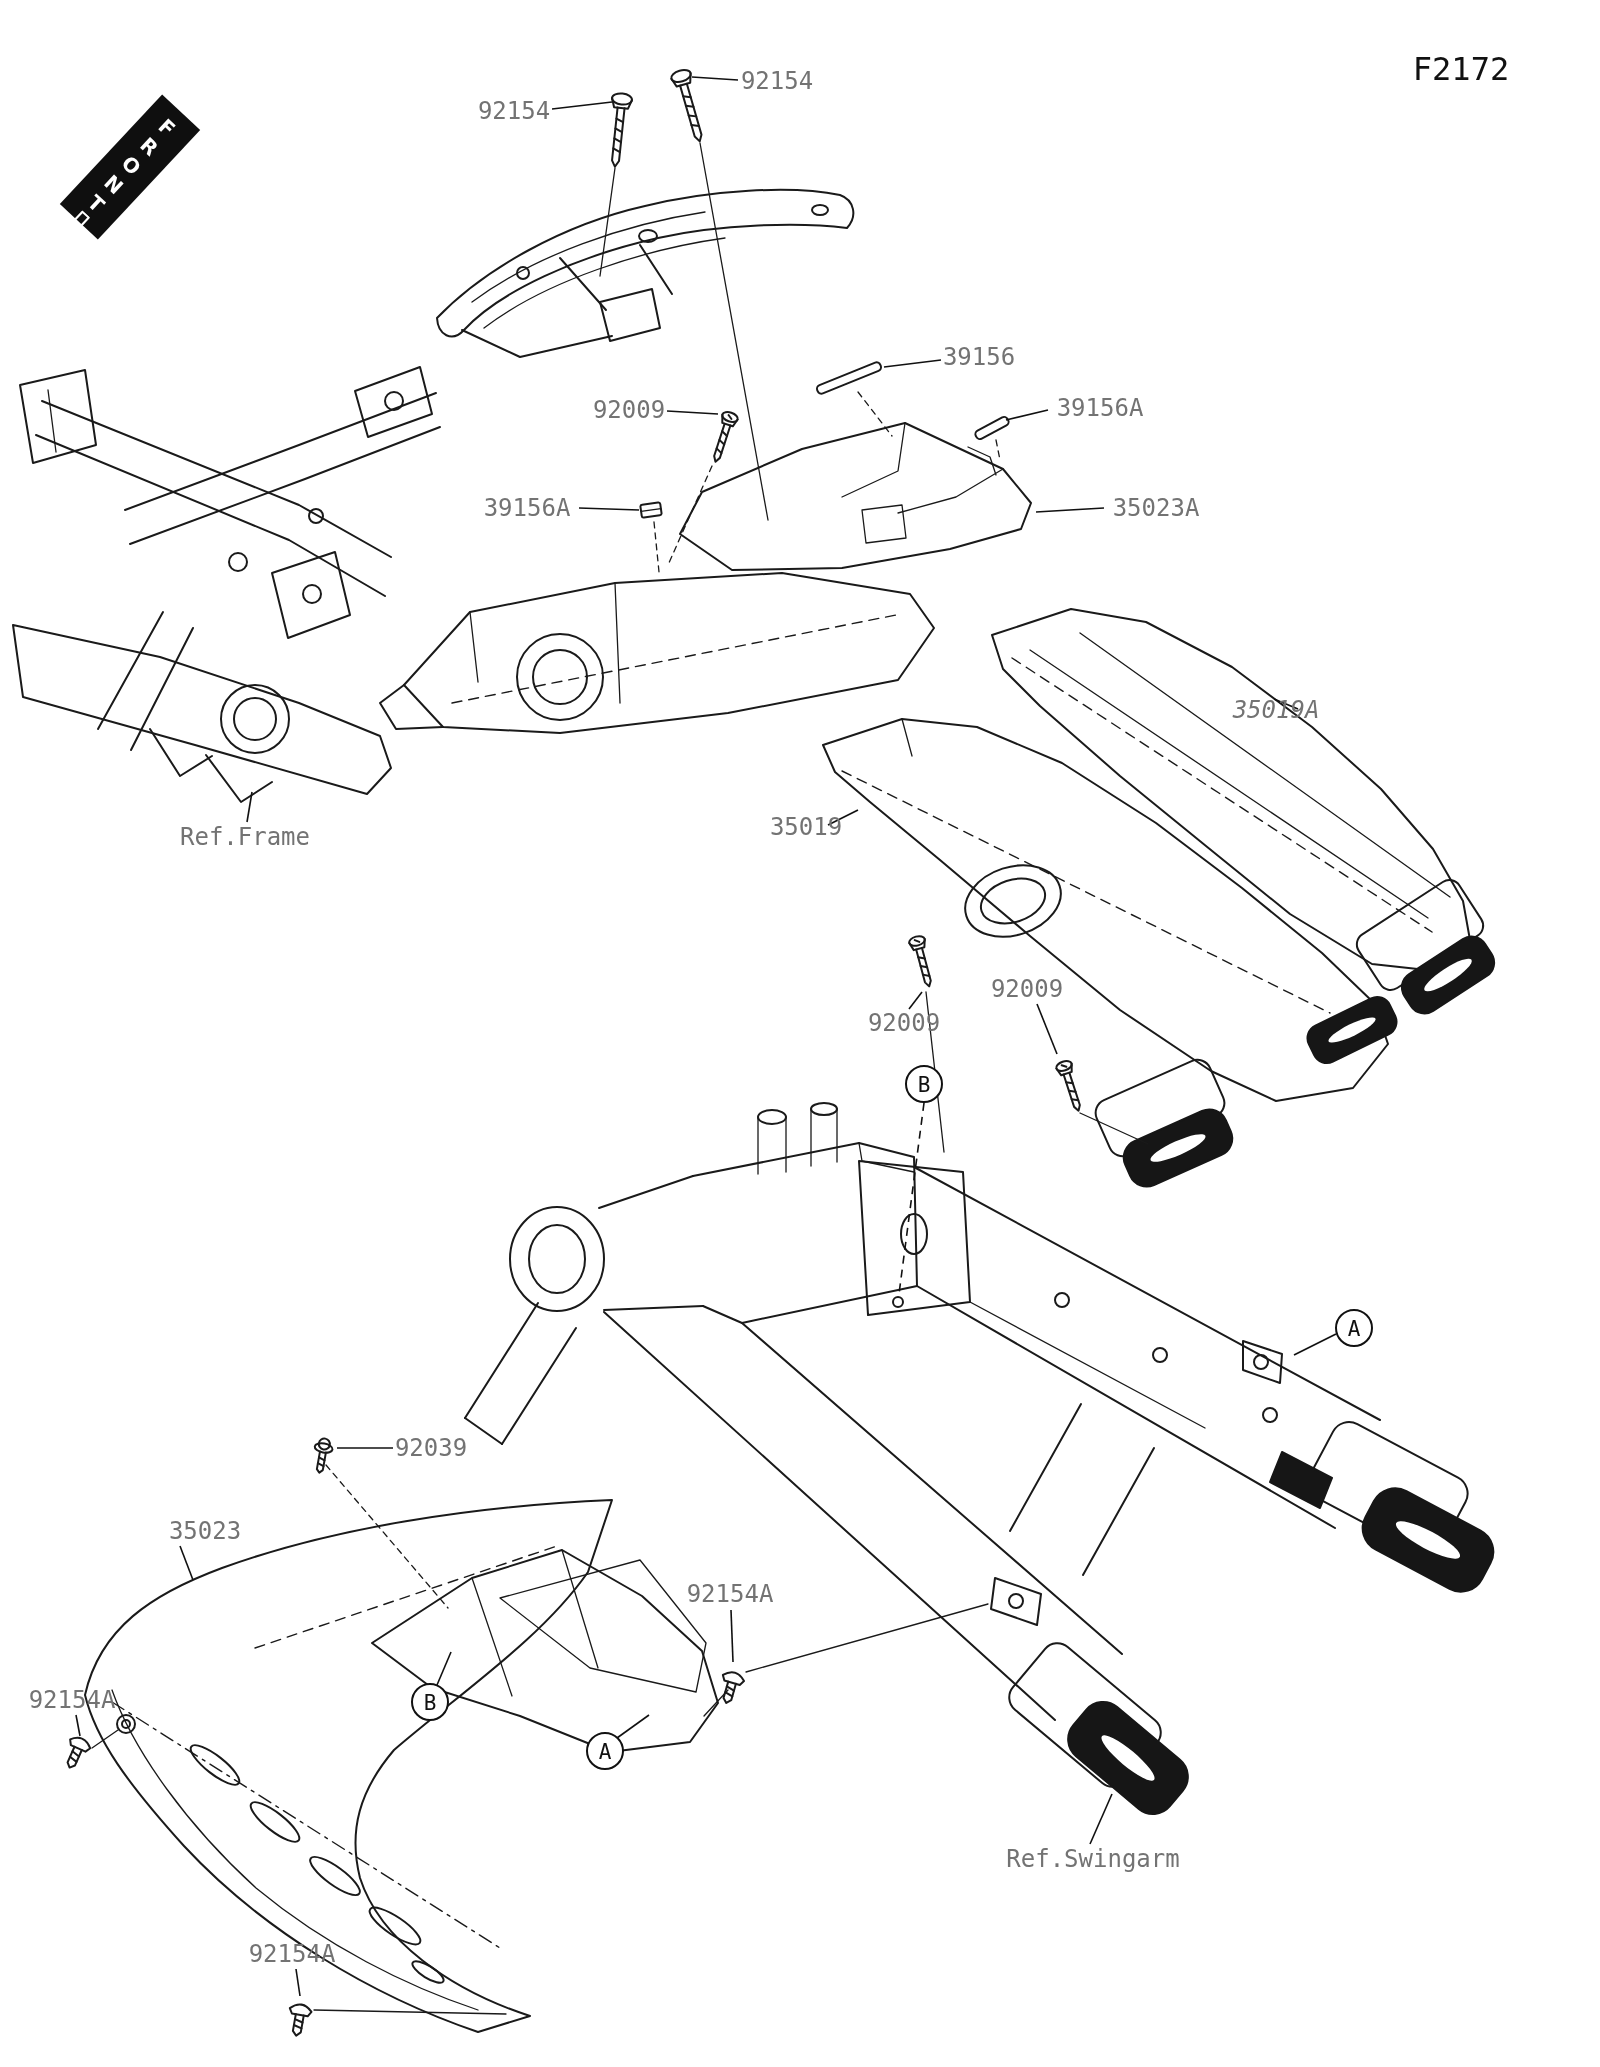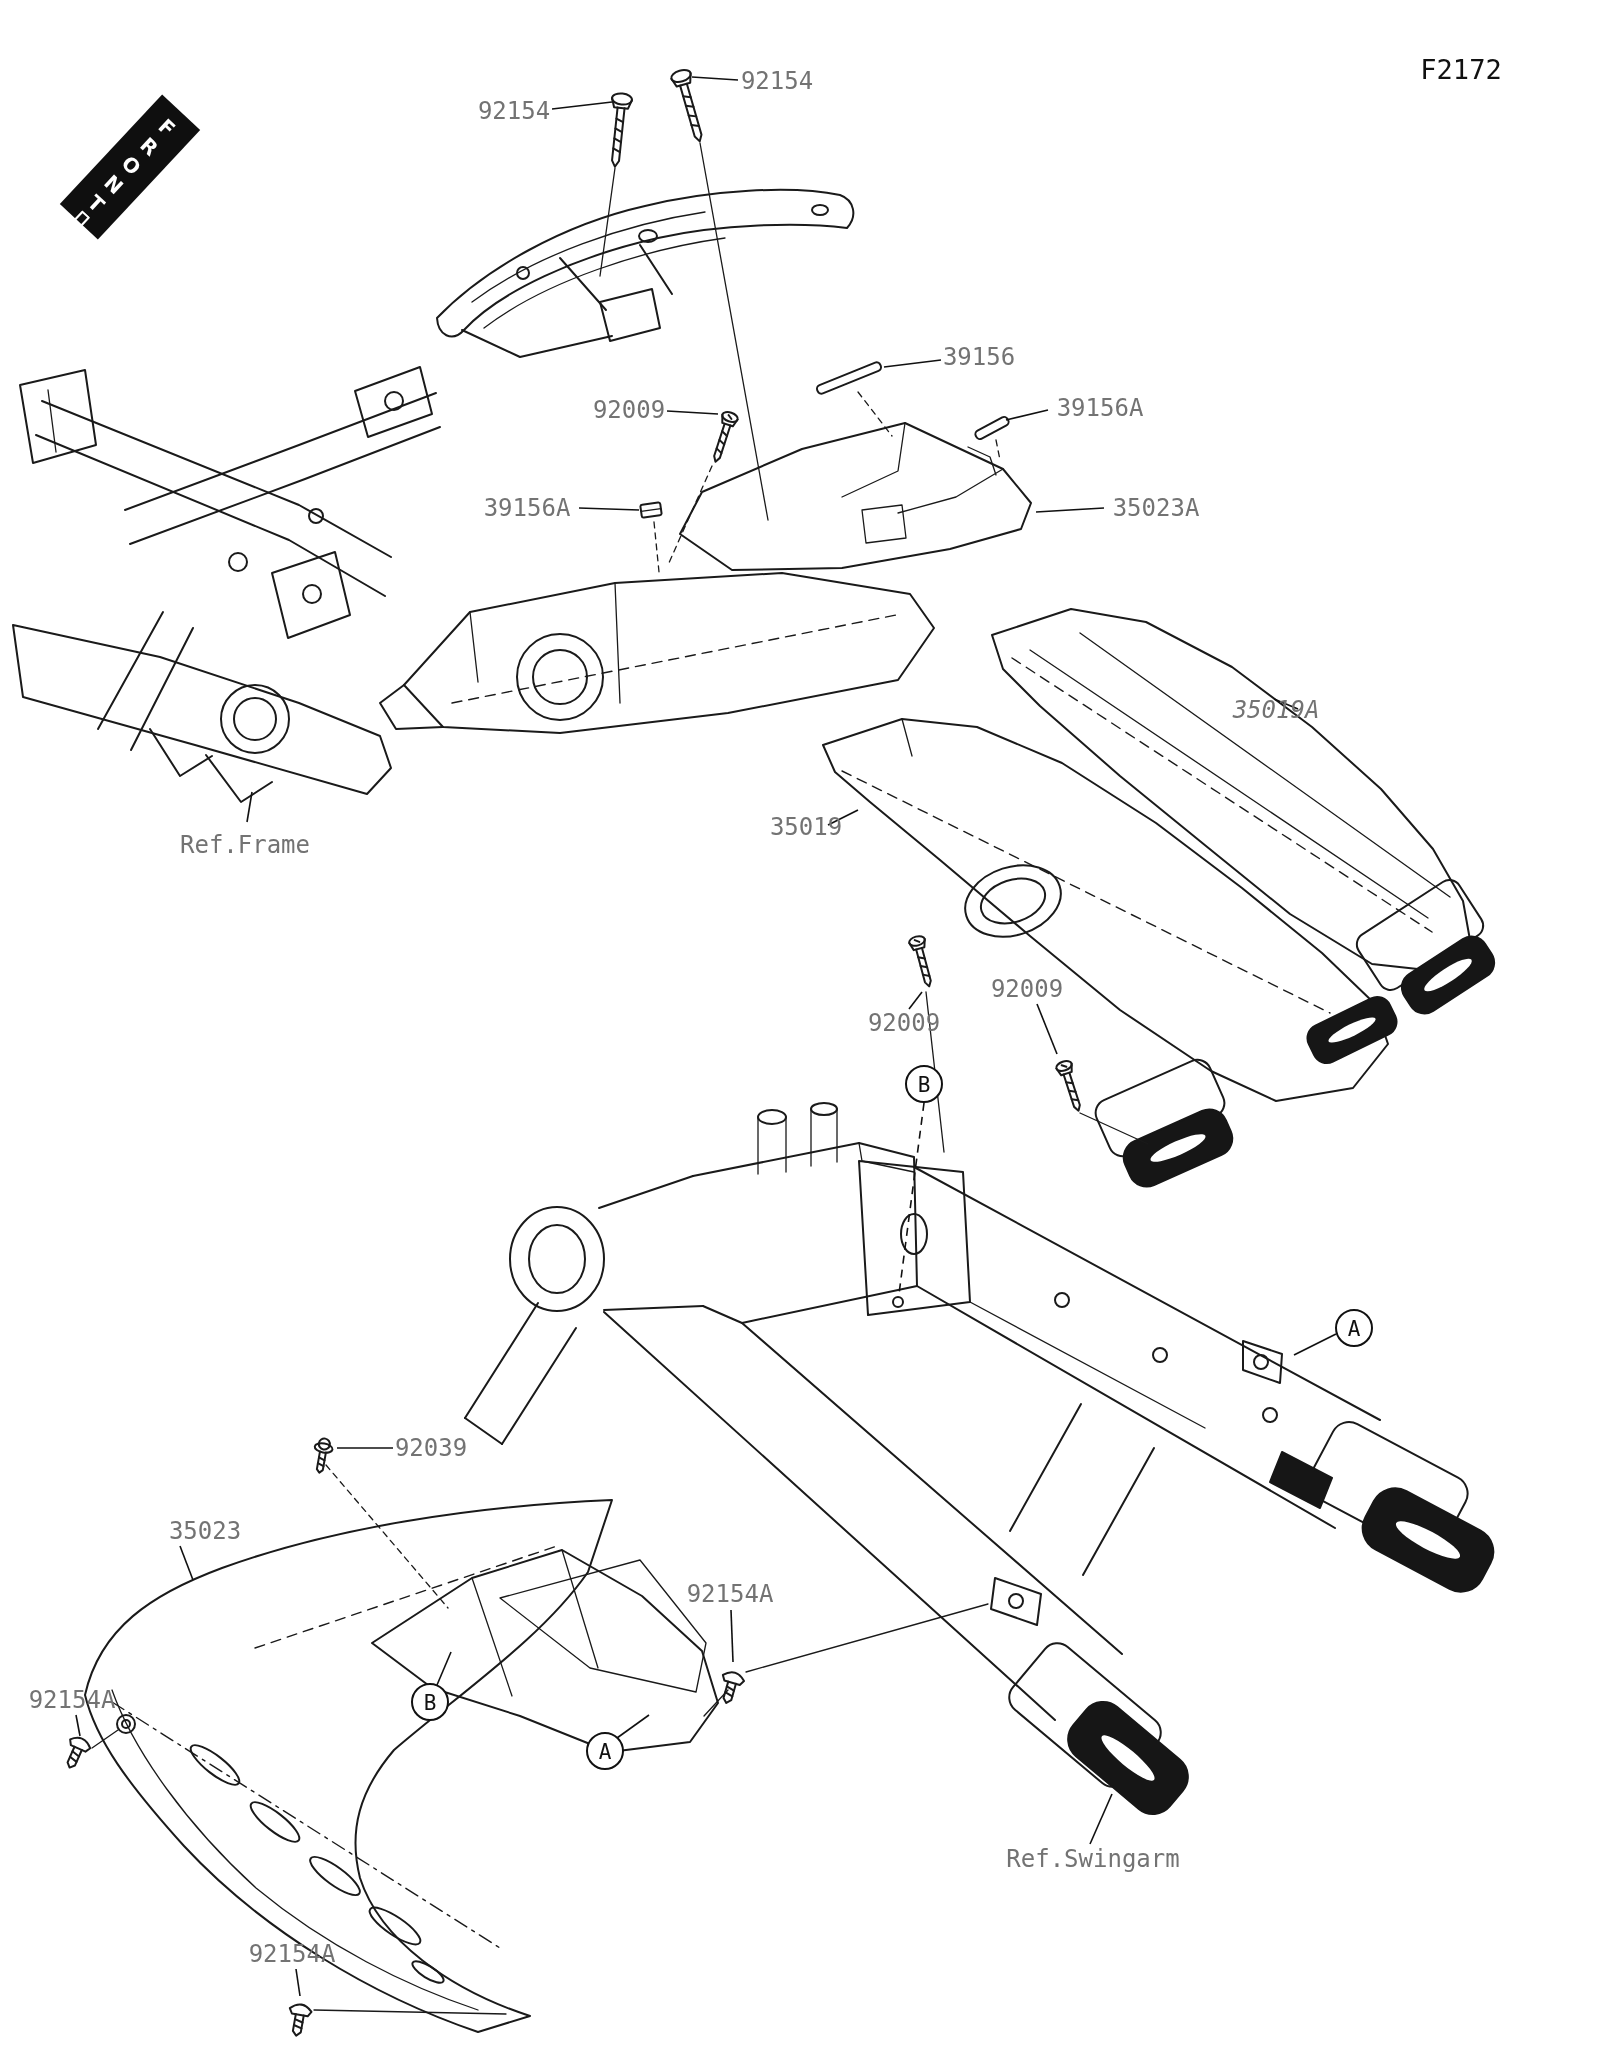--- a/index.html
+++ b/index.html
@@ -38,21 +38,21 @@
 
   .part-label, .ref-label {
     position: absolute;
     transform: translate(-50%, -50%);
     font-size: 24px; color: #737373;
     white-space: nowrap; line-height: 1;
   }
   .page-code {
     position: absolute; left: 1461px; top: 69px;
     transform: translate(-50%, -50%);
-    font-size: 27px; color: #111; white-space: nowrap;
+    font-size: 32px; color: #111; white-space: nowrap;
   }
 
   
   .front-stamp {
     position: absolute; left: 104px; top: 92px;
     width: 52px; height: 150px;
     background: #0f0f0f;
     transform: rotate(43deg);
     display: flex; flex-direction: column;
     align-items: center; justify-content: space-between;
@@ -325,21 +325,21 @@
       <div class="part-label" style="left: 1156px; top: 508px;">35023A</div>
       <div class="part-label" style="left: 1276px; top: 710px; font-style: italic;">35019A</div>
       <div class="part-label" style="left: 790px; top: 827px; margin-left: 16px;">35019</div>
       <div class="part-label" style="left: 904px; top: 1023px;">92009</div>
       <div class="part-label" style="left: 1027px; top: 989px;">92009</div>
       <div class="part-label" style="left: 431px; top: 1448px;">92039</div>
       <div class="part-label" style="left: 177px; top: 1531px; margin-left: 28px;">35023</div>
       <div class="part-label" style="left: 72px; top: 1700px;">92154A</div>
       <div class="part-label" style="left: 730px; top: 1594px;">92154A</div>
       <div class="part-label" style="left: 292px; top: 1954px;">92154A</div>
-      <div class="ref-label" style="left: 245px; top: 837px; margin-top: 8px;">Ref.Frame</div>
+      <div class="ref-label" style="left: 245px; top: 837px;">Ref.Frame</div>
       <div class="ref-label" style="left: 1093px; top: 1859px;">Ref.Swingarm</div>
     </div>
 
   <div class="page-code">F2172</div>
 
   <div class="front-stamp">
     <div class="front-text">FRONT</div>
     <div class="front-arrow">
       <svg viewBox="0 0 24 28" width="26" height="30">
         <path d="M8,1 L16,1 L16,13 L22,13 L12,26 L2,13 L8,13 Z" fill="none" stroke="#fff" stroke-width="2" stroke-linejoin="round"></path>

